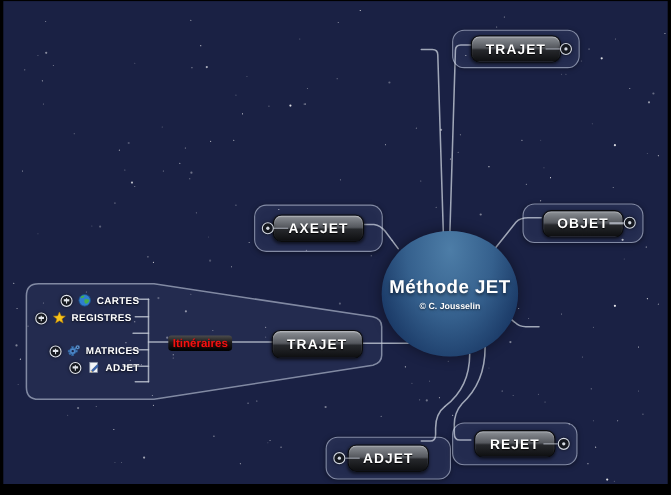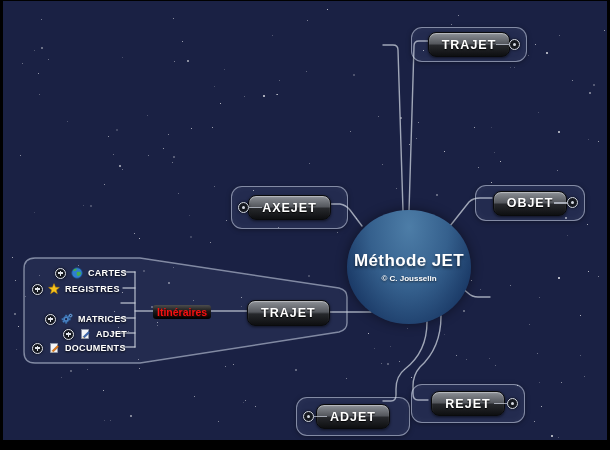--- a/index.html
+++ b/index.html
@@ -331,24 +331,15 @@
   <div class="tree-item" style="left:60px;top:326px">
     <span class="plus"></span>
     <svg class="ticon" viewBox="0 0 12 12">
       <rect x="2.6" y="1.4" width="7" height="9.2" fill="#f4f6f9" stroke="#8a93a5" stroke-width="0.7"></rect>
       <path d="M4 8.8 L9.4 3.4 10.7 4.7 5.3 10.1 Z" fill="#3a66b0" stroke="#1e3c70" stroke-width="0.4"></path>
       <path d="M4 8.8 L3.5 10.6 5.3 10.1 Z" fill="#e8c27a"></path>
     </svg>
     <span class="tree-label">ADJET</span>
   </div>
 
-  <div class="tree-item" style="left:29px;top:340px">
-    <span class="plus"></span>
-    <svg class="ticon" viewBox="0 0 12 12">
-      <rect x="2.6" y="1.4" width="7" height="9.2" fill="#f4f6f9" stroke="#8a93a5" stroke-width="0.7"></rect>
-      <path d="M4 8.8 L9.4 3.4 10.7 4.7 5.3 10.1 Z" fill="#e07818" stroke="#8c4406" stroke-width="0.4"></path>
-      <path d="M4 8.8 L3.5 10.6 5.3 10.1 Z" fill="#e8c27a"></path>
-    </svg>
-    <span class="tree-label">DOCUMENTS</span>
-  </div>
 
 </div>
 </div>
 
 </body></html>

